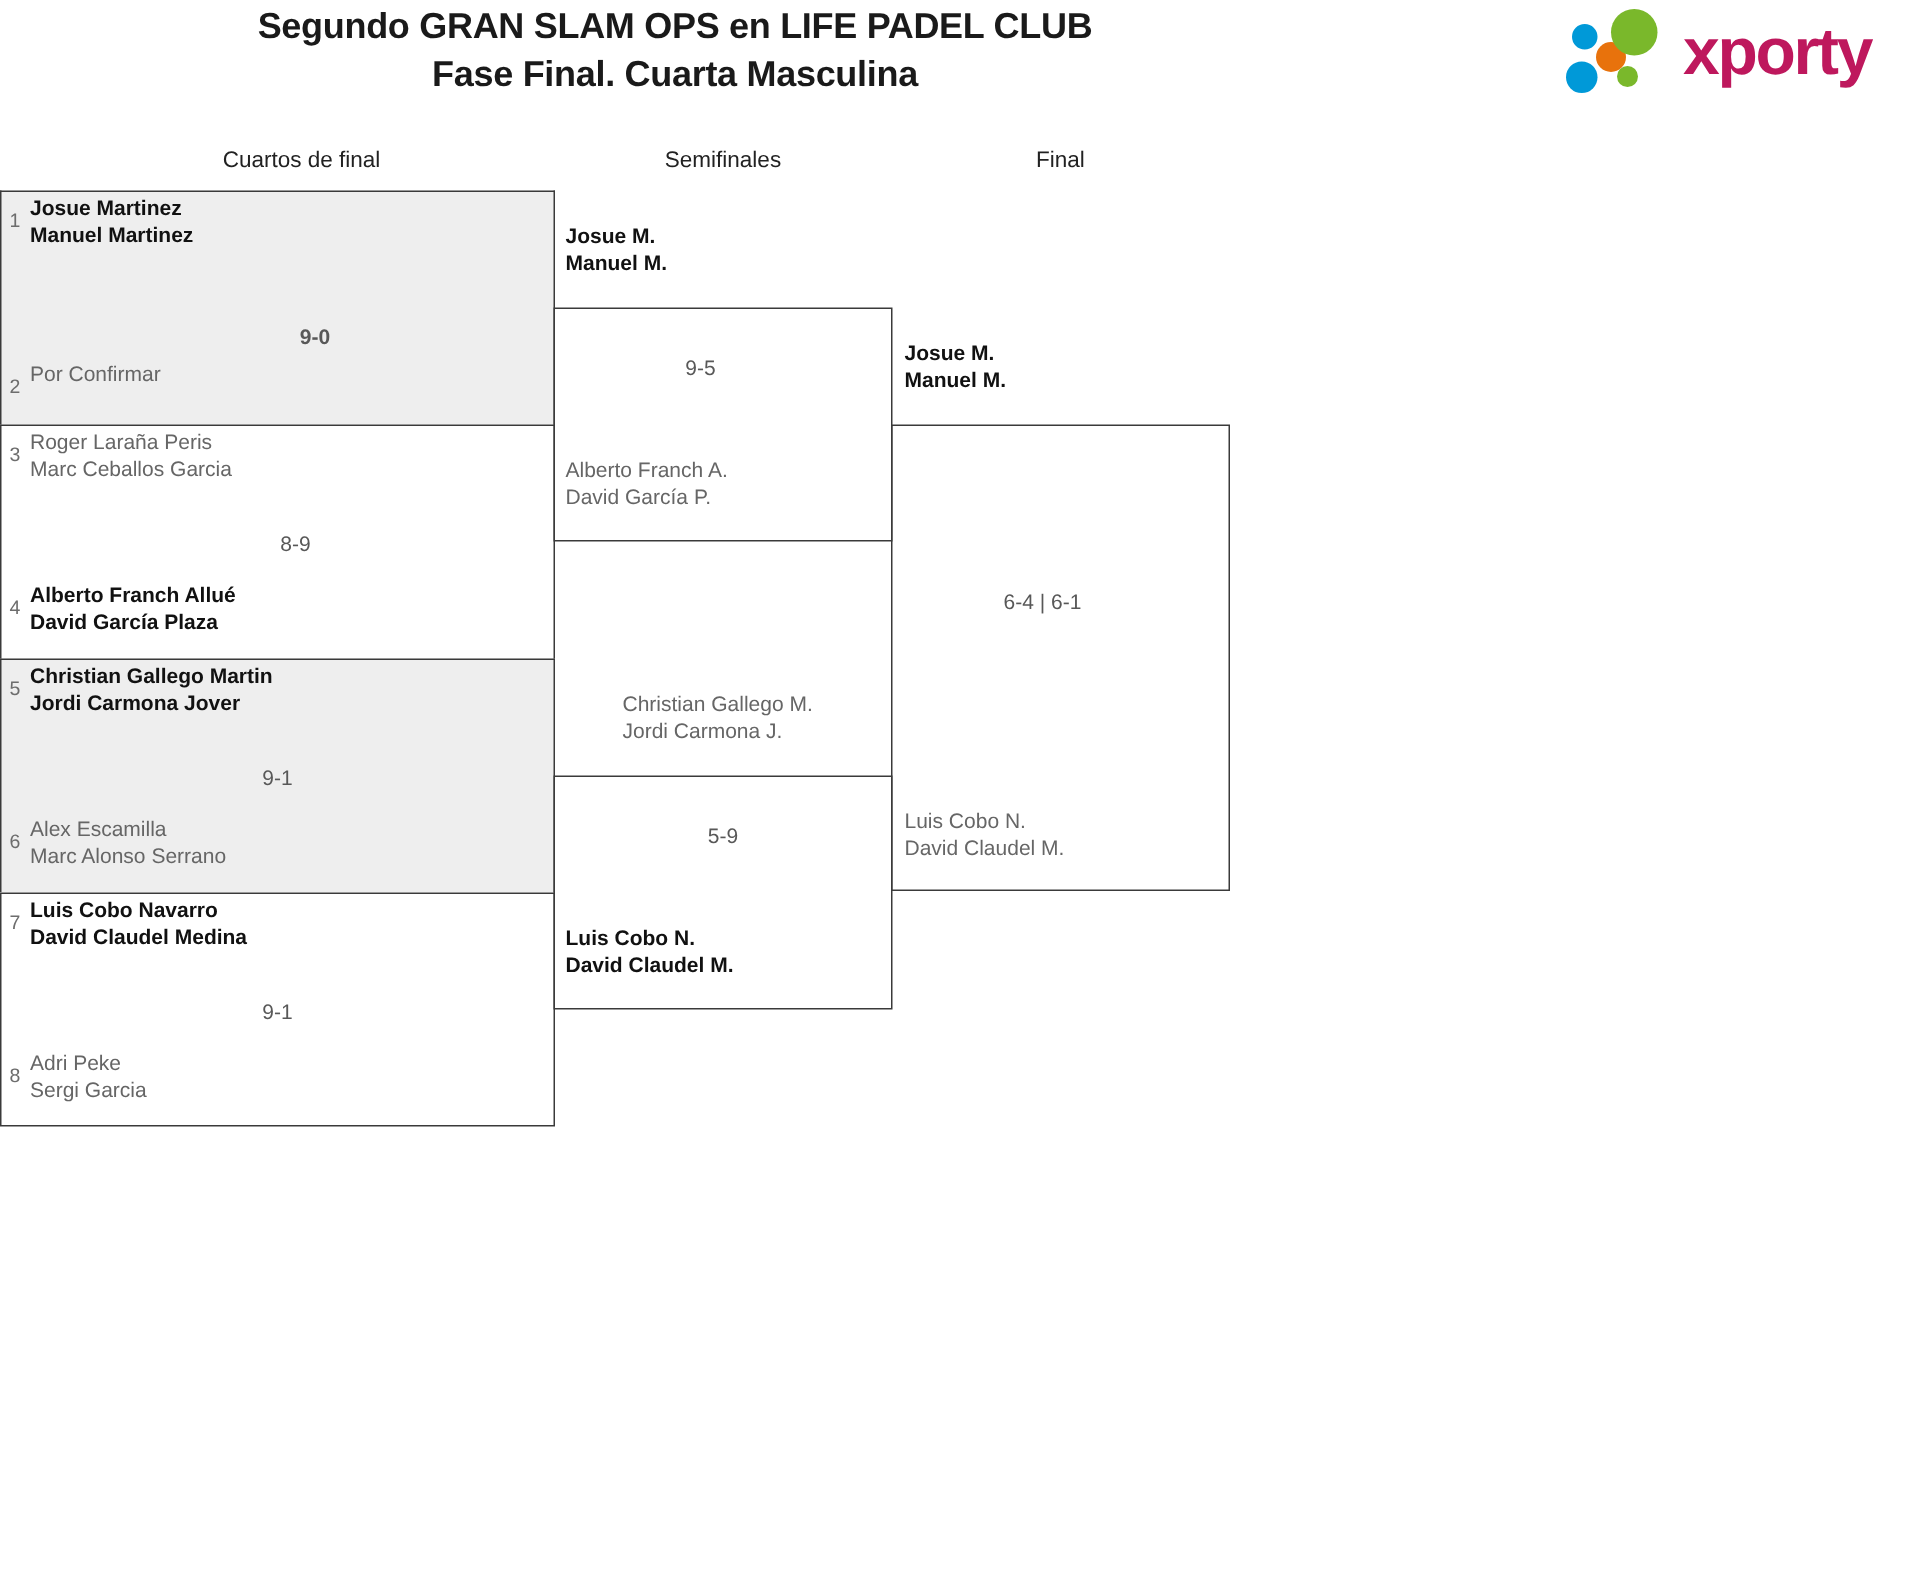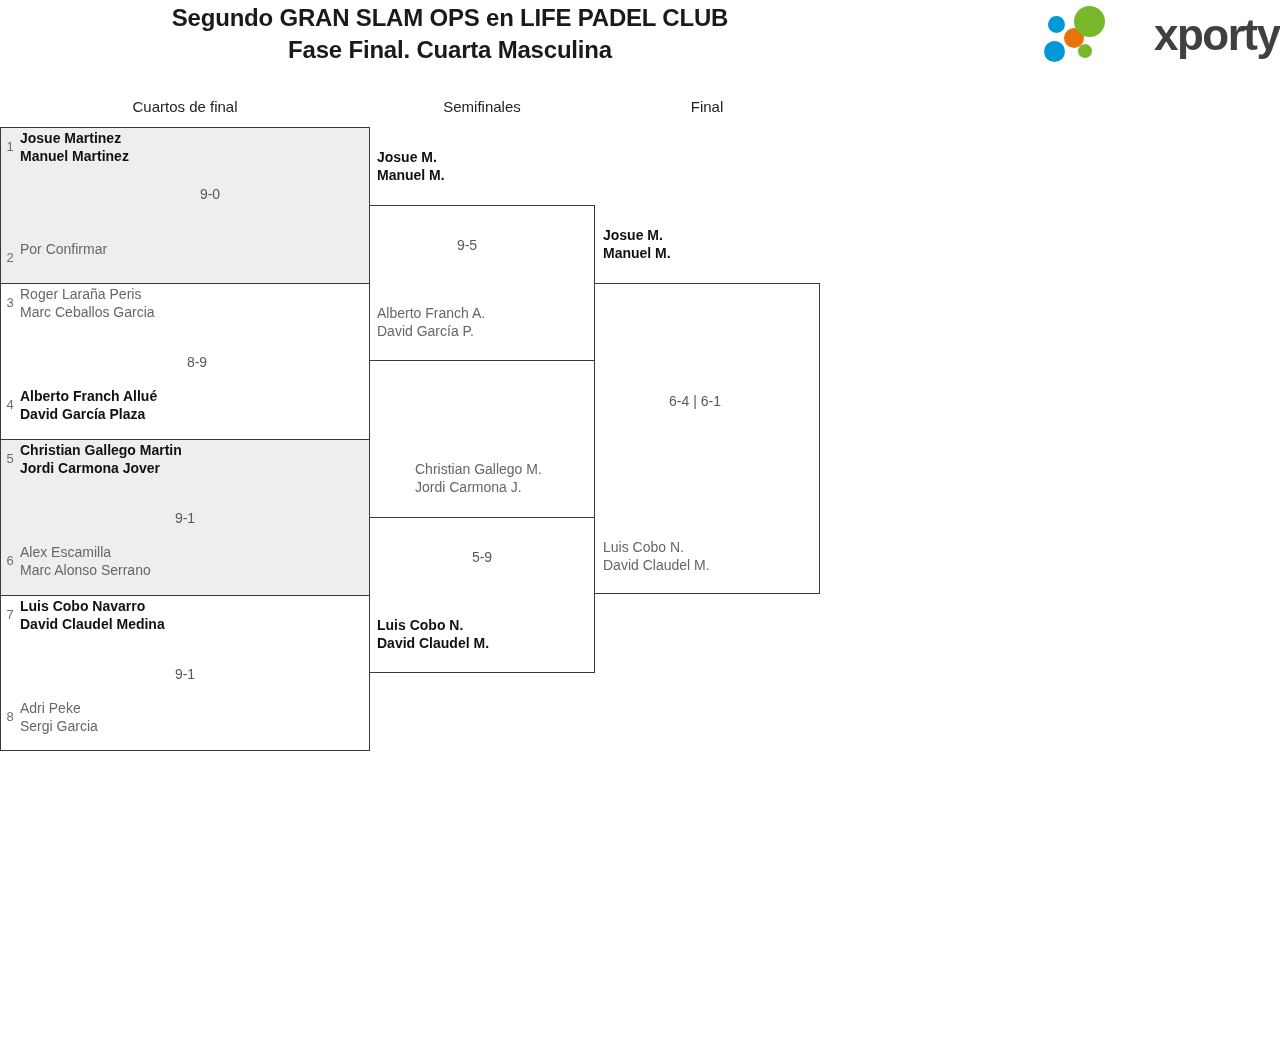--- a/index.html
+++ b/index.html
@@ -38,24 +38,23 @@
     right: 6px; top: 4px;
     width: 240px; height: 62px;
   }
   .logo-dots { position: absolute; left: 10px; top: 2px; width: 76px; height: 58px; }
   .dot { position: absolute; border-radius: 50%; }
   .logo-word {
     position: absolute;
     left: 88px; top: 2px;
     font-size: 44px;
     font-weight: 700;
-    color: #404040;
+    color: #be185d;
     letter-spacing: -1.5px;
     line-height: 58px;
-    margin-left: 32px;
   }
 
   
   .round-head {
     position: absolute;
     font-size: 15px;
     color: #222222;
     text-align: center;
     line-height: 20px;
     white-space: nowrap;
@@ -147,21 +146,21 @@
     <div class="logo-dots">
       <span class="dot" style="left:4px;  top:10px; width:17px; height:17px; background:#0099d8;"></span>
       <span class="dot" style="left:0px;  top:35px; width:21px; height:21px; background:#0099d8;"></span>
       <span class="dot" style="left:20px; top:22px; width:20px; height:20px; background:#e8720c;"></span>
       <span class="dot" style="left:30px; top:0px;  width:31px; height:31px; background:#7ab82b;"></span>
       <span class="dot" style="left:34px; top:38px; width:14px; height:14px; background:#7ab82b;"></span>
     </div>
     <div class="logo-word">xporty</div>
   </div>
 
-  <div class="round-head" style="left:0px;   top:97px; width:370px;">Cuartos de final</div>
+  <div class="round-head" style="left:16px;   top:97px; width:370px;">Cuartos de final</div>
   <div class="round-head" style="left:369px; top:97px; width:226px;">Semifinales</div>
   <div class="round-head" style="left:594px; top:97px; width:226px;text-align:center;">Final</div>
 
   <div class="bracket">
 
     <div class="qf-box shade" style="top:127px;"></div>
     <div class="qf-box" style="top:283px;"></div>
     <div class="qf-box shade" style="top:439px;"></div>
     <div class="qf-box last" style="top:595px;"></div>
 
@@ -170,21 +169,21 @@
 
     <div class="f-box" style="top:283px;"></div>
 
     <div class="slot" style="left:0px; top:129px;">
       <span class="seed">1</span>
       <span class="names win">
         <span class="n1">Josue Martinez</span>
         <span class="n2">Manuel Martinez</span>
       </span>
     </div>
-    <div class="score" style="left:0px; top:185px; width:420px;">9-0</div>
+    <div class="score" style="left:0px; top:215px; width:420px;font-weight:bold;">9-0</div>
     <div class="slot" style="left:0px; top:240px;">
       <span class="seed">2</span>
       <span class="names">
         <span class="n1">Por Confirmar</span>
         <span class="n2"></span>
       </span>
     </div>
 
     <div class="slot" style="left:0px; top:285px;">
       <span class="seed">3</span>

